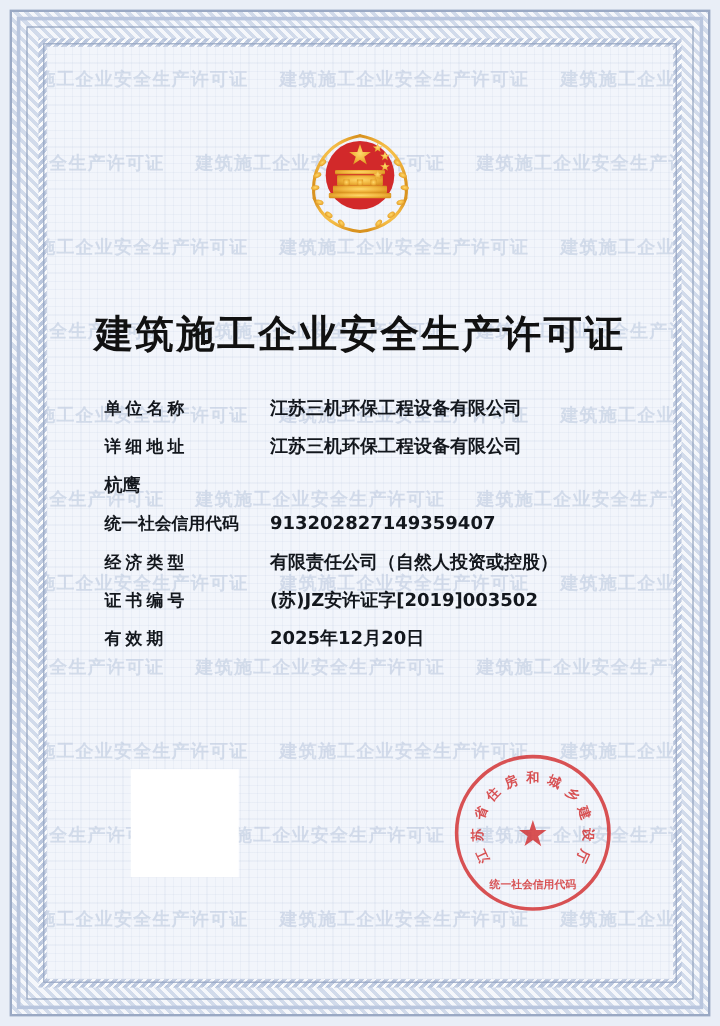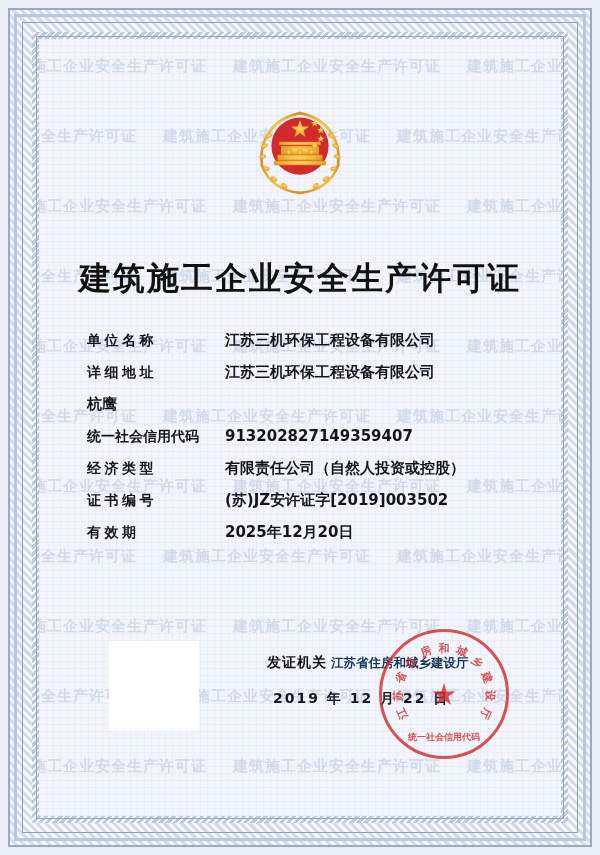--- a/index.html
+++ b/index.html
@@ -822,34 +822,20 @@
           <i></i>
           <i></i>
           <i></i>
           <i class="on"></i>
           <i></i>
           <i></i>
           <i class="on"></i>
         </div>
     </div>
 
-    <div class="issuer">
-      <div class="issuer-line">
-        <span>发证机关</span>
-        <span class="issuer-org">江苏省住房和城乡建设厅</span>
-      </div>
-      <div class="date-line">
-        <span class="num">2019</span>
-        <span>年</span>
-        <span class="num">12</span>
-        <span>月</span>
-        <span class="num">22</span>
-        <span>日</span>
-      </div>
-    </div>
 
     <div class="seal">
       <div class="seal-text" id="seal-text">
           <span style="transform: translate(-50%, -50%) translate(-41.6902px, 19.4404px) rotate(-115deg); transform-origin: center center; left: 50%; top: 50%; position: absolute;">江</span>
           <span style="transform: translate(-50%, -50%) translate(-45.972px, 1.60538px) rotate(-92deg); transform-origin: center center; left: 50%; top: 50%; position: absolute;">苏</span>
           <span style="transform: translate(-50%, -50%) translate(-42.9447px, -16.4849px) rotate(-69deg); transform-origin: center center; left: 50%; top: 50%; position: absolute;">省</span>
           <span style="transform: translate(-50%, -50%) translate(-33.0896px, -31.9543px) rotate(-46deg); transform-origin: center center; left: 50%; top: 50%; position: absolute;">住</span>
           <span style="transform: translate(-50%, -50%) translate(-17.9736px, -42.3432px) rotate(-23deg); transform-origin: center center; left: 50%; top: 50%; position: absolute;">房</span>
           <span style="transform: translate(-50%, -50%) translate(2.81669e-15px, -46px) rotate(0deg); transform-origin: center center; left: 50%; top: 50%; position: absolute;">和</span>
           <span style="transform: translate(-50%, -50%) translate(17.9736px, -42.3432px) rotate(23deg); transform-origin: center center; left: 50%; top: 50%; position: absolute;">城</span>

